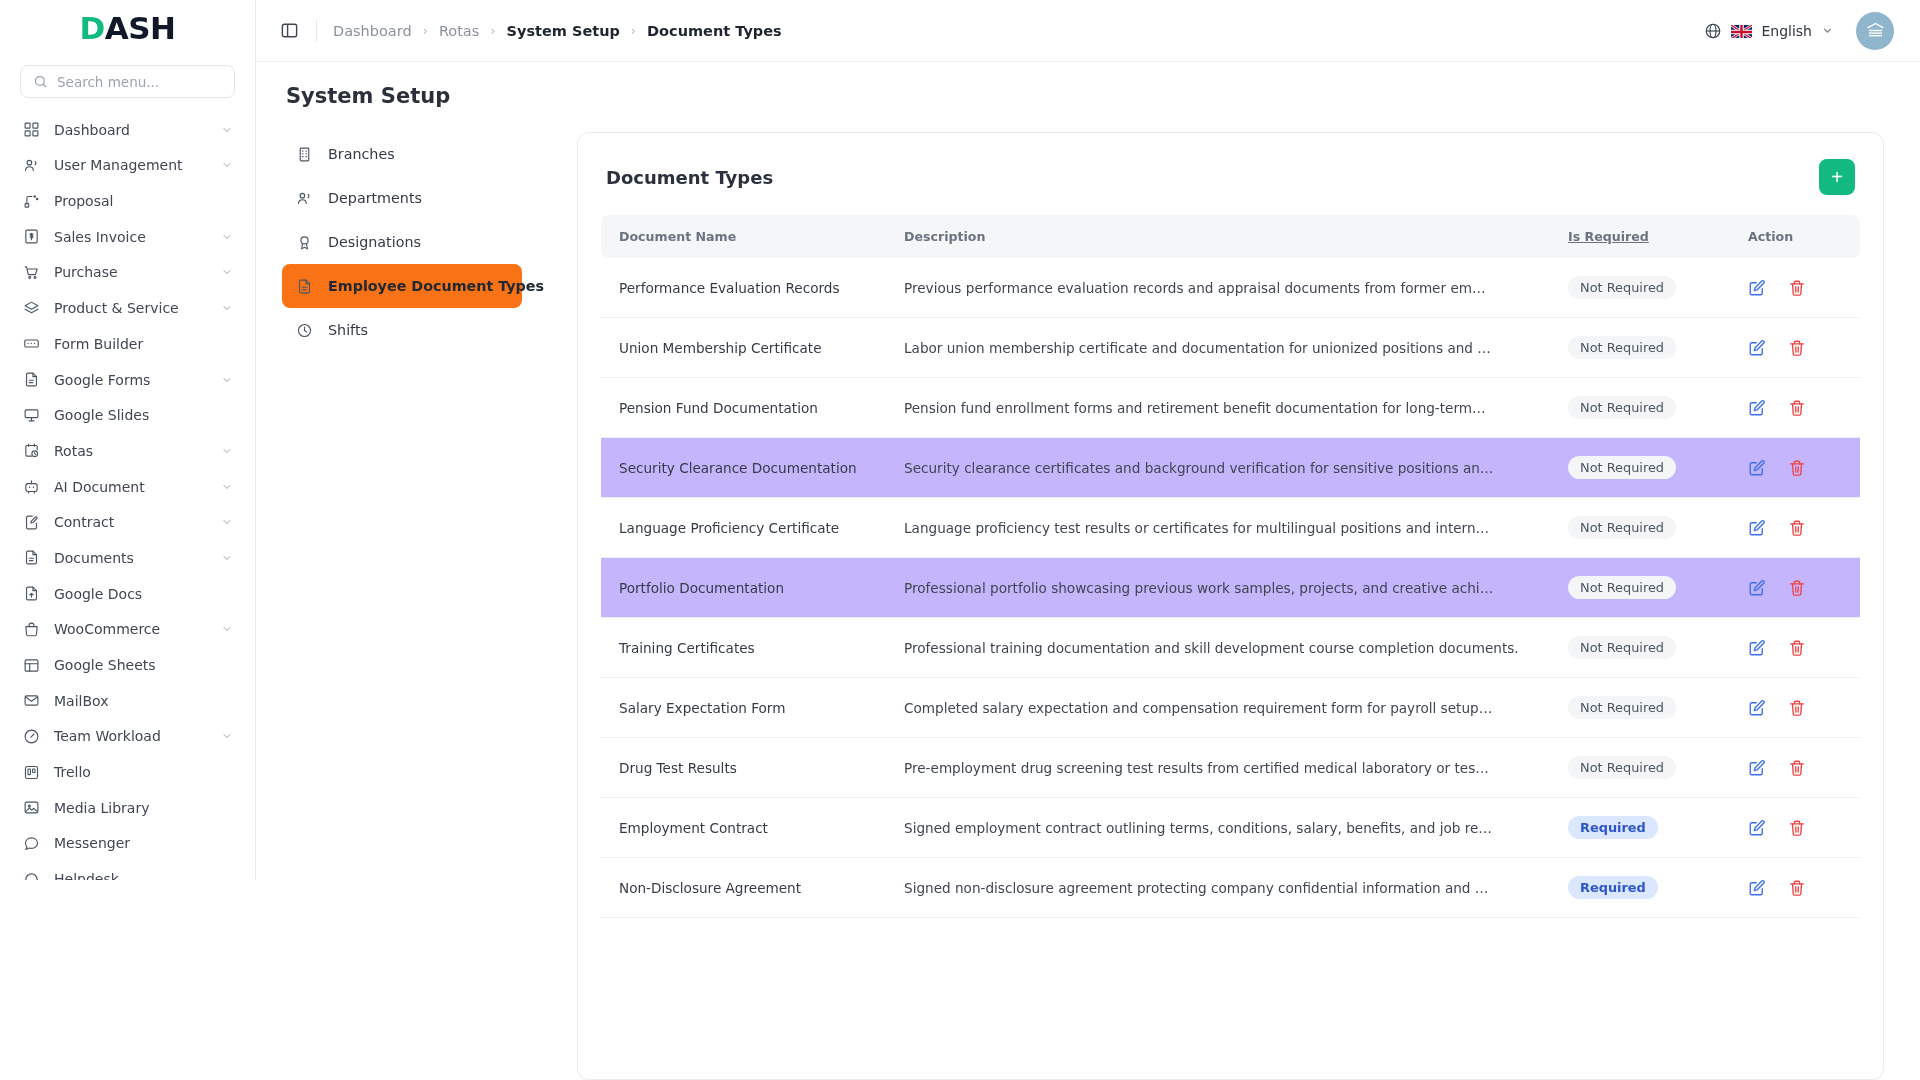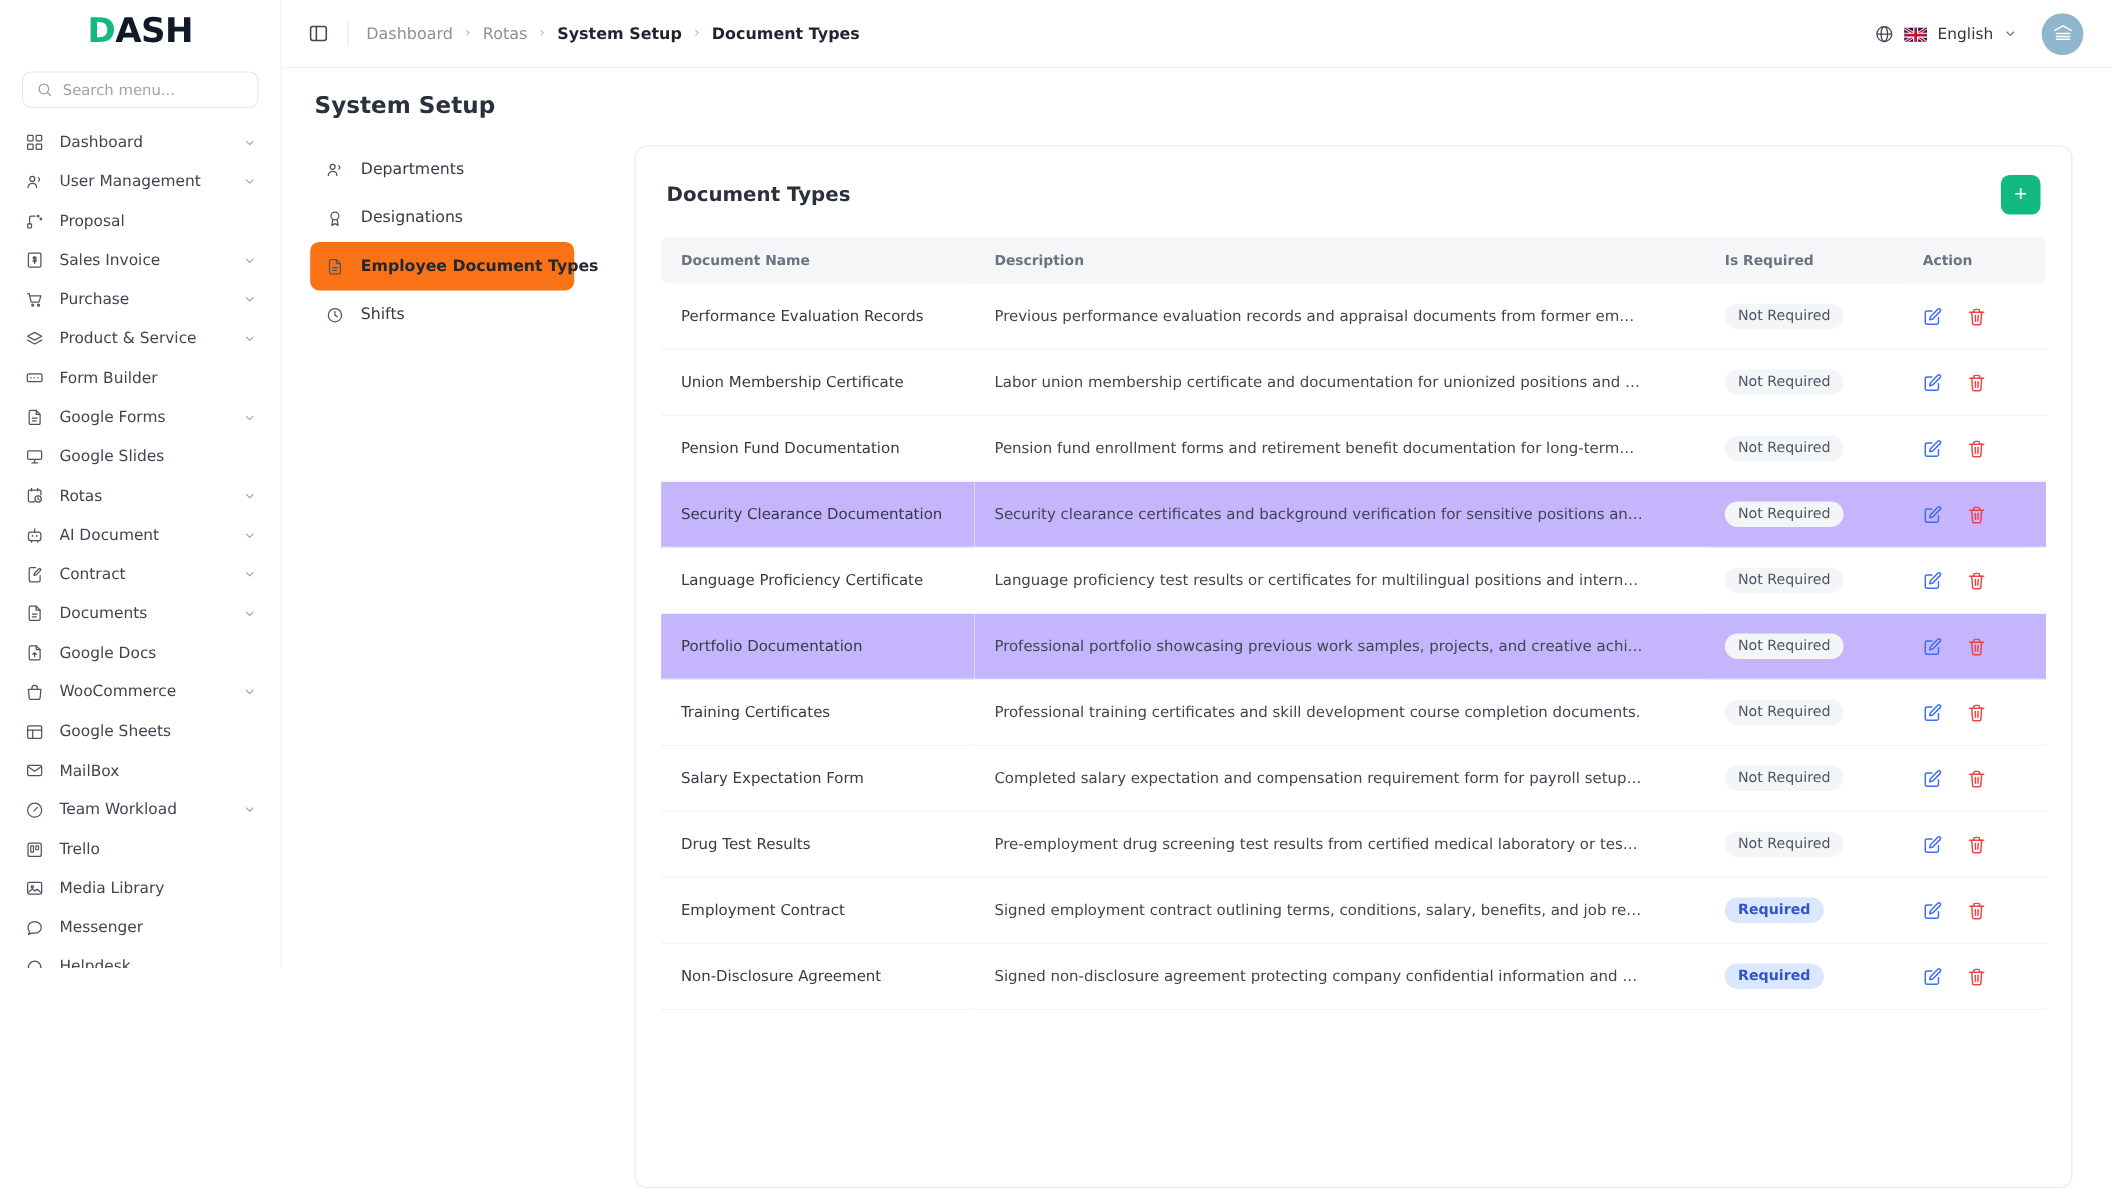--- a/index.html
+++ b/index.html
@@ -111,21 +111,21 @@
   table { width: 100%; border-collapse: collapse; table-layout: fixed; }
   thead th {
     background: #f5f6f8; text-align: left;
     font-size: 12.6px; font-weight: 700; color: #6b7280;
     padding: 14px 18px; white-space: nowrap;
   }
   thead th:first-child { border-top-left-radius: 8px; border-bottom-left-radius: 8px; }
   thead th:last-child { border-top-right-radius: 8px; border-bottom-right-radius: 8px; }
   .col-name { width: 285px; }
   .col-desc { width: auto; }
-  .col-req  { width: 180px; }
+  .col-req  { width: 180px; text-decoration: underline; }
   .col-act  { width: 130px; }
 
   tbody tr { border-bottom: 1px solid #eef0f3; }
   tbody tr.alt { background: #c4b5fd; }
   tbody td { padding: 18px 18px; font-size: 13.6px; color: #343b46; vertical-align: middle; }
   td.name { color: #343b46; }
   td.desc { color: #3f4652; white-space: nowrap; overflow: hidden; text-overflow: ellipsis; }
 
   .badge { display:inline-block; font-size: 12.9px; padding: 4px 12px; border-radius: 999px; white-space: nowrap; }
   .badge.no  { background: #f4f5f7; color: #4b5563; }
@@ -522,20 +522,34 @@
           <line x1="4.5" y1="18" x2="19.5" y2="18"></line>
         </svg>
     </div>
   </header>
 
   <div class="content">
     <h1 class="page-title">System Setup</h1>
 
     <div class="body-row">
       <div class="subnav" id="subnav">
+          <div class="subnav-item">
+            <span class="ico">
+              <svg viewBox="0 0 24 24" width="17" height="17" fill="none" stroke="currentColor" stroke-width="1.6" stroke-linecap="round" stroke-linejoin="round">
+                <rect x="6" y="3" width="12" height="18" rx="1.3"></rect>
+                <line x1="9" y1="7" x2="10" y2="7"></line>
+                <line x1="14" y1="7" x2="15" y2="7"></line>
+                <line x1="9" y1="11" x2="10" y2="11"></line>
+                <line x1="14" y1="11" x2="15" y2="11"></line>
+                <line x1="9" y1="15" x2="10" y2="15"></line>
+                <line x1="14" y1="15" x2="15" y2="15"></line>
+              </svg>
+            </span>
+            <span class="lbl">Branches</span>
+          </div>
           <div class="subnav-item">
             <span class="ico">
               <svg viewBox="0 0 24 24" width="17" height="17" fill="none" stroke="currentColor" stroke-width="1.6" stroke-linecap="round" stroke-linejoin="round">
                 <circle cx="9" cy="8" r="3.2"></circle>
                 <path d="M3.5 19c0-3.2 2.5-5.2 5.5-5.2s5.5 2 5.5 5.2"></path>
                 <path d="M17 6.5a2.6 2.6 0 0 1 0 4.4"></path>
               </svg>
             </span>
             <span class="lbl">Departments</span>
           </div>
@@ -726,21 +740,21 @@
                           <path d="M6 6.5 7 20a1.6 1.6 0 0 0 1.6 1.5h6.8A1.6 1.6 0 0 0 17 20l1-13.5"></path>
                           <line x1="10.3" y1="10.5" x2="10.5" y2="17.5"></line>
                           <line x1="13.7" y1="10.5" x2="13.5" y2="17.5"></line>
                         </svg>
                       </span>
                     </div>
                   </td>
                 </tr>
                 <tr>
                   <td class="name">Training Certificates</td>
-                  <td class="desc">Professional training certificates and skill development course completion documents.</td>
+                  <td class="desc">Professional training documentation and skill development course completion documents.</td>
                   <td><span class="badge no">Not Required</span></td>
                   <td>
                     <div class="actions">
                       <span class="act-btn act-edit">
                         <svg viewBox="0 0 24 24" width="18" height="18" fill="none" stroke="currentColor" stroke-width="1.8" stroke-linecap="round" stroke-linejoin="round">
                           <path d="M19 13v6a2 2 0 0 1-2 2H5a2 2 0 0 1-2-2V7a2 2 0 0 1 2-2h6"></path>
                           <path d="M18.4 2.6a2 2 0 0 1 2.8 2.8L12 14.6l-3.6.9.9-3.6 9.1-9.3z"></path>
                         </svg>
                       </span>
                       <span class="act-btn act-del">

